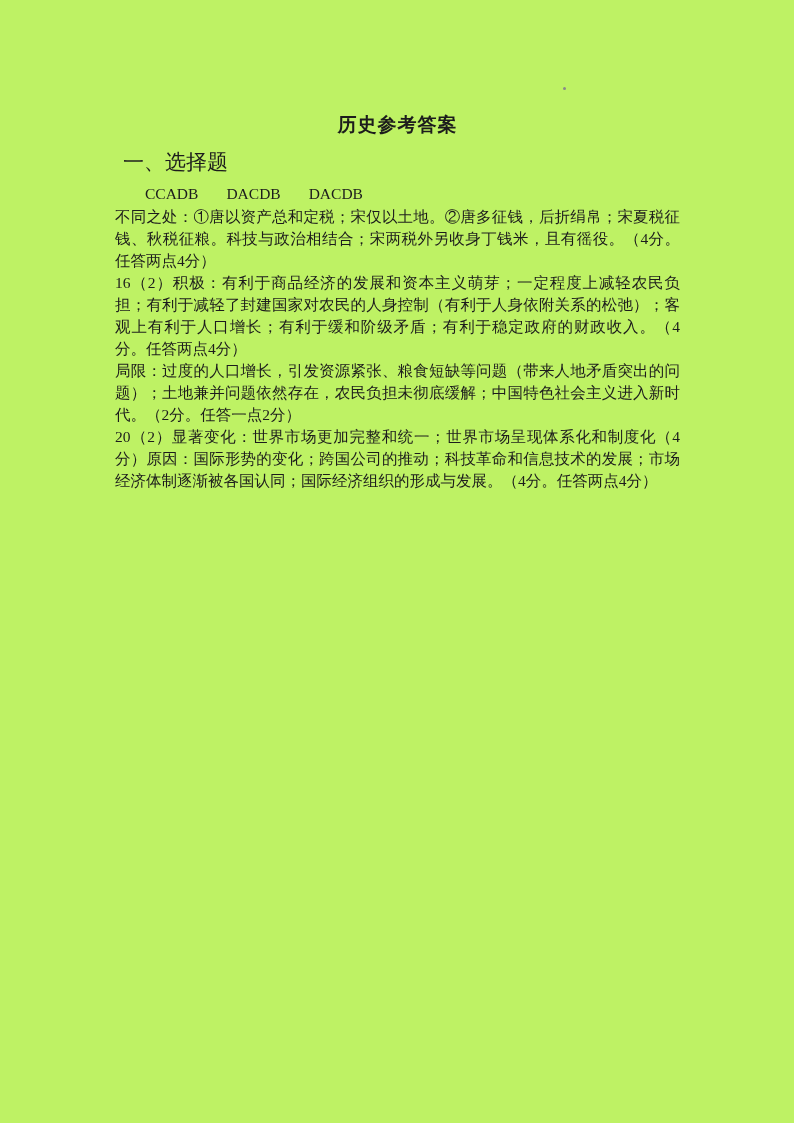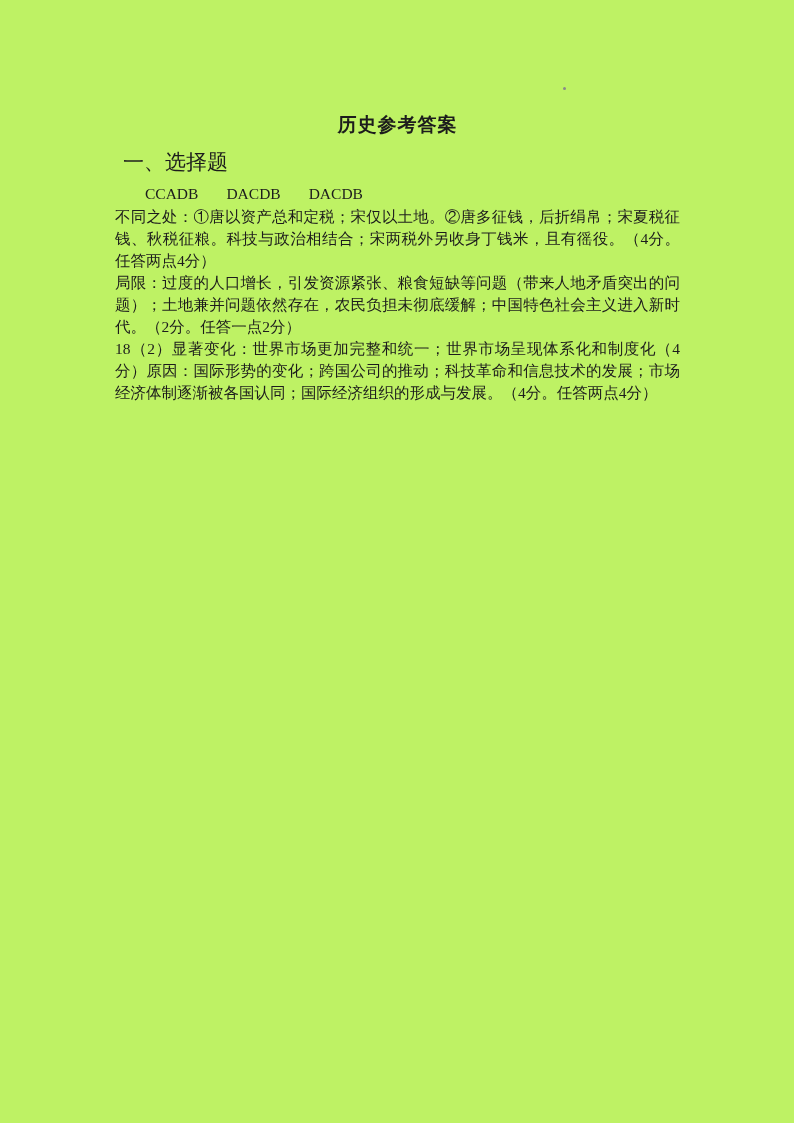--- a/index.html
+++ b/index.html
@@ -72,21 +72,22 @@
   <div class="choices-row">
     <span>CCADB</span>
     <span>DACDB</span>
     <span>DACDB</span>
   </div>
 
 
 
   <p class="para">不同之处：①唐以资产总和定税；宋仅以土地。②唐多征钱，后折绢帛；宋夏税征钱、秋税征粮。科技与政治相结合；宋两税外另收身丁钱米，且有徭役。（4分。任答两点4分）</p>
 
+  <p class="para">16（2）积极：有利于商品经济的发展和资本主义萌芽；一定程度上减轻农民负担；有利于减轻了封建国家对农民的人身控制（有利于人身依附关系的松弛）；客观上有利于人口增长；有利于缓和阶级矛盾；有利于稳定政府的财政收入。（4分。任答两点4分）</p>
 
   <p class="para">局限：过度的人口增长，引发资源紧张、粮食短缺等问题（带来人地矛盾突出的问题）；土地兼并问题依然存在，农民负担未彻底缓解；中国特色社会主义进入新时代。（2分。任答一点2分）</p>
 
 
 
 
-  <p class="para">18（2）显著变化：世界市场更加完整和统一；世界市场呈现体系化和制度化（4分）原因：国际形势的变化；跨国公司的推动；科技革命和信息技术的发展；市场经济体制逐渐被各国认同；国际经济组织的形成与发展。（4分。任答两点4分）</p>
+  <p class="para">20（2）显著变化：世界市场更加完整和统一；世界市场呈现体系化和制度化（4分）原因：国际形势的变化；跨国公司的推动；科技革命和信息技术的发展；市场经济体制逐渐被各国认同；国际经济组织的形成与发展。（4分。任答两点4分）</p>
 
 </div>
 
 </body></html>

